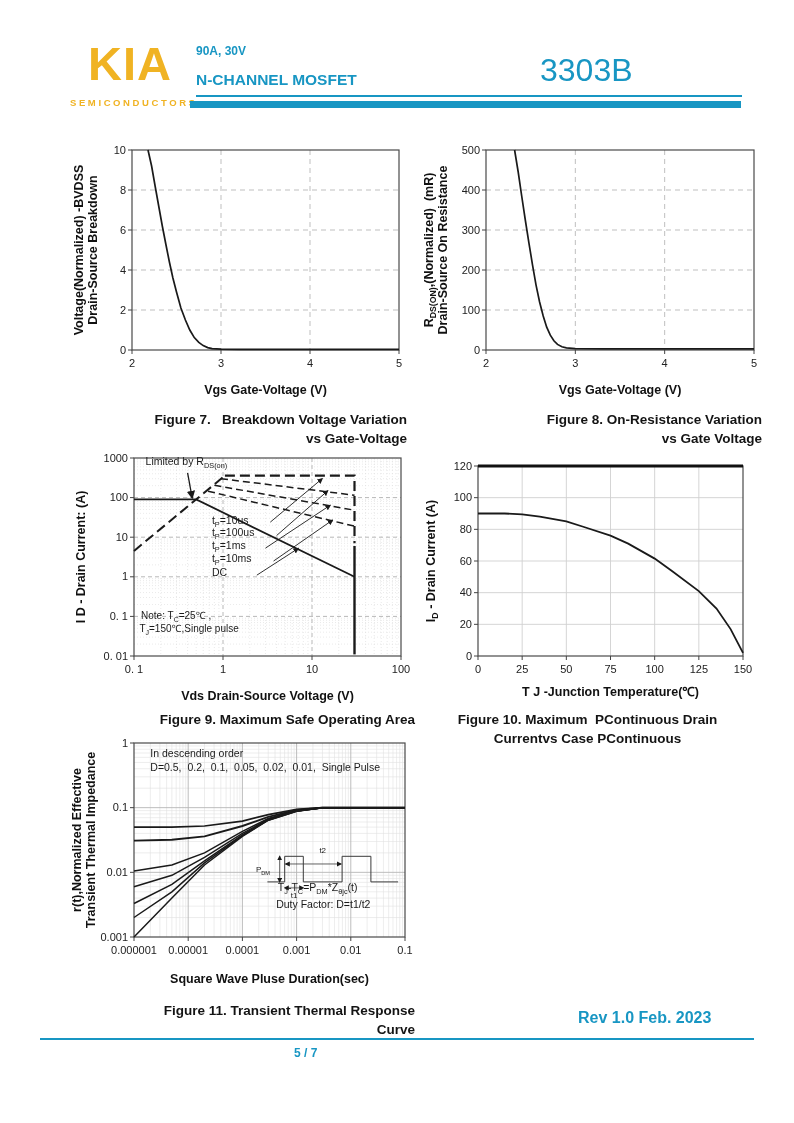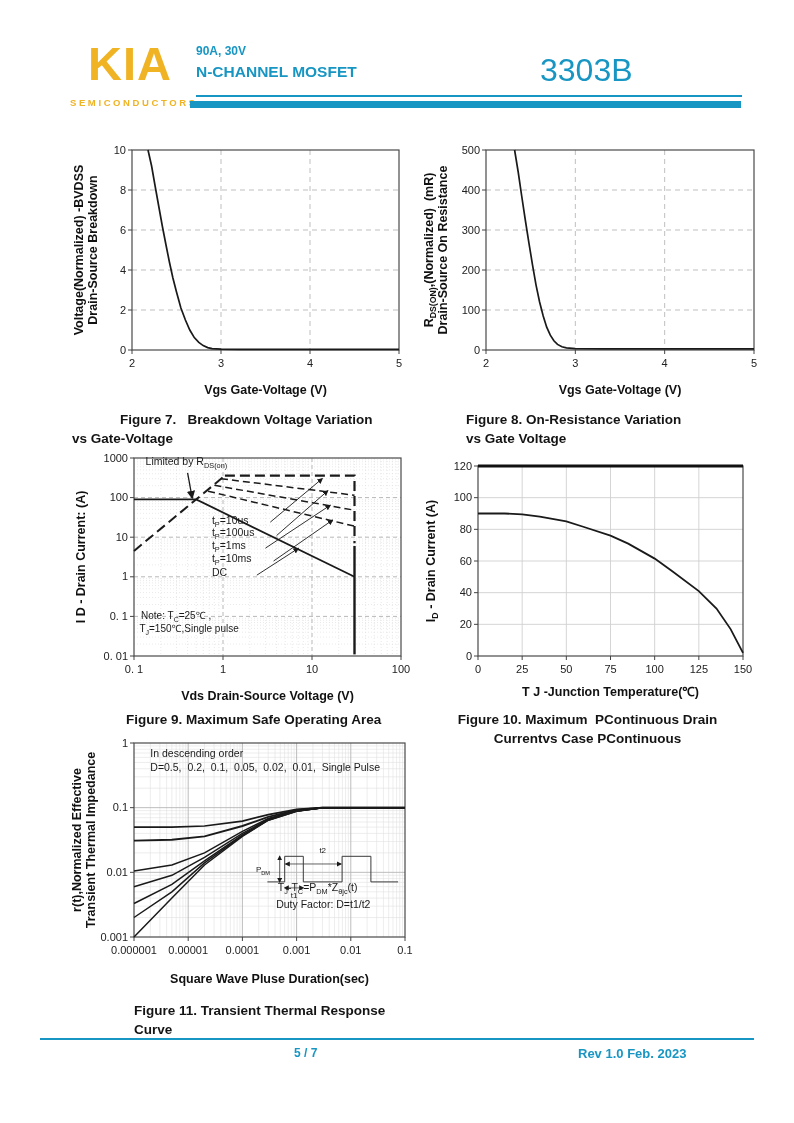--- a/index.html
+++ b/index.html
@@ -5,27 +5,27 @@
   :root{ --accent:#1896c3; --gold:#f0b323; --ink:#1a1a1a; }
   html,body{margin:0;padding:0;background:#e8e8e8;}
   .page{position:relative;width:794px;height:1123px;margin:0 auto;background:#ffffff;
         font-family:"Liberation Sans",sans-serif;overflow:hidden;}
   
   .brand{position:absolute;left:88px;top:36px;font-size:47px;font-weight:bold;
          color:var(--gold);letter-spacing:1px;}
   .brand-sub{position:absolute;left:70px;top:97px;font-size:9.5px;font-weight:bold;
          color:var(--gold);letter-spacing:2.6px;}
   .rating{position:absolute;left:196px;top:44px;font-size:12px;font-weight:bold;color:var(--accent);}
-  .device{position:absolute;left:196px;top:63px;font-size:15.5px;font-weight:bold;color:var(--accent);}
+  .device{position:absolute;left:196px;top:71px;font-size:15.5px;font-weight:bold;color:var(--accent);}
   .part{position:absolute;left:540px;top:52px;width:177px;font-size:32px;color:var(--accent);}
   .rule-thin{position:absolute;left:196px;top:95px;width:546px;height:2px;background:var(--accent);}
   .rule-thick{position:absolute;left:190px;top:101px;width:551px;height:7px;background:var(--accent);}
   
   .figure{position:absolute;}
-  .cap{font-size:13.5px;font-weight:bold;color:#141414;line-height:19px;white-space:pre-wrap;}
+  .cap{font-size:13.5px;font-weight:bold;color:#141414;line-height:19px;white-space:pre-wrap;text-align:right;}
   #fig7-block{left:72px;top:138px;width:335px;}
   #fig7-block .cap1{padding-left:48px;margin-top:6px;}
   #fig8-block{left:422px;top:138px;width:340px;}
   #fig8-block .cap1{padding-left:44px;margin-top:6px;}
   #fig8-block .cap2{padding-left:44px;}
   #fig9-block{left:70px;top:444px;width:345px;}
   #fig9-block .cap1{padding-left:56px;}
   #fig10-block{left:420px;top:452px;width:335px;}
   #fig10-block .cap{text-align:center;}
   #fig10-block .cap1{margin-top:4px;}
@@ -33,21 +33,21 @@
   #fig11-block .cap1{padding-left:64px;margin-top:8px;}
   
   svg text{font-family:"Liberation Sans",sans-serif;fill:var(--ink);white-space:pre;}
   svg .tick{font-size:11px;fill:#222;}
   svg .axis-title{font-size:12.5px;font-weight:bold;fill:#111;}
   svg .ann{font-size:10.5px;}
   
   .footer-line{position:absolute;left:40px;top:1038px;width:714px;height:2px;background:var(--accent);}
   .footer-page{position:absolute;left:294px;top:1046px;width:120px;
                font-size:12px;font-weight:bold;color:var(--accent);}
-  .footer-rev{position:absolute;left:578px;top:1046px;font-size:13px;font-weight:bold;color:var(--accent);}
+  .footer-rev{position:absolute;left:578px;top:1009px;font-size:16px;font-weight:bold;color:var(--accent);}
 </style>
 </head>
 <body>
 
 <div class="page">
 
   <div>
     <div class="brand">KIA</div>
     <div class="brand-sub">SEMICONDUCTORS</div>
     <div class="rating">90A, 30V</div>

